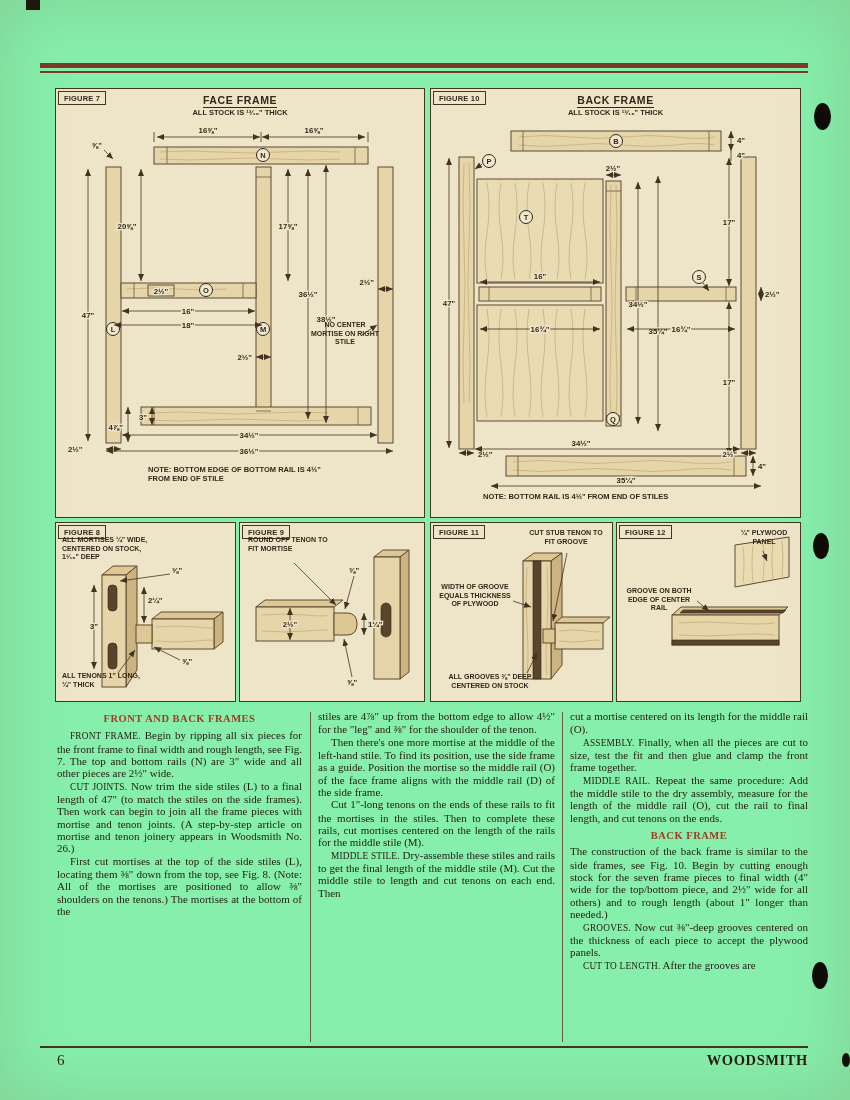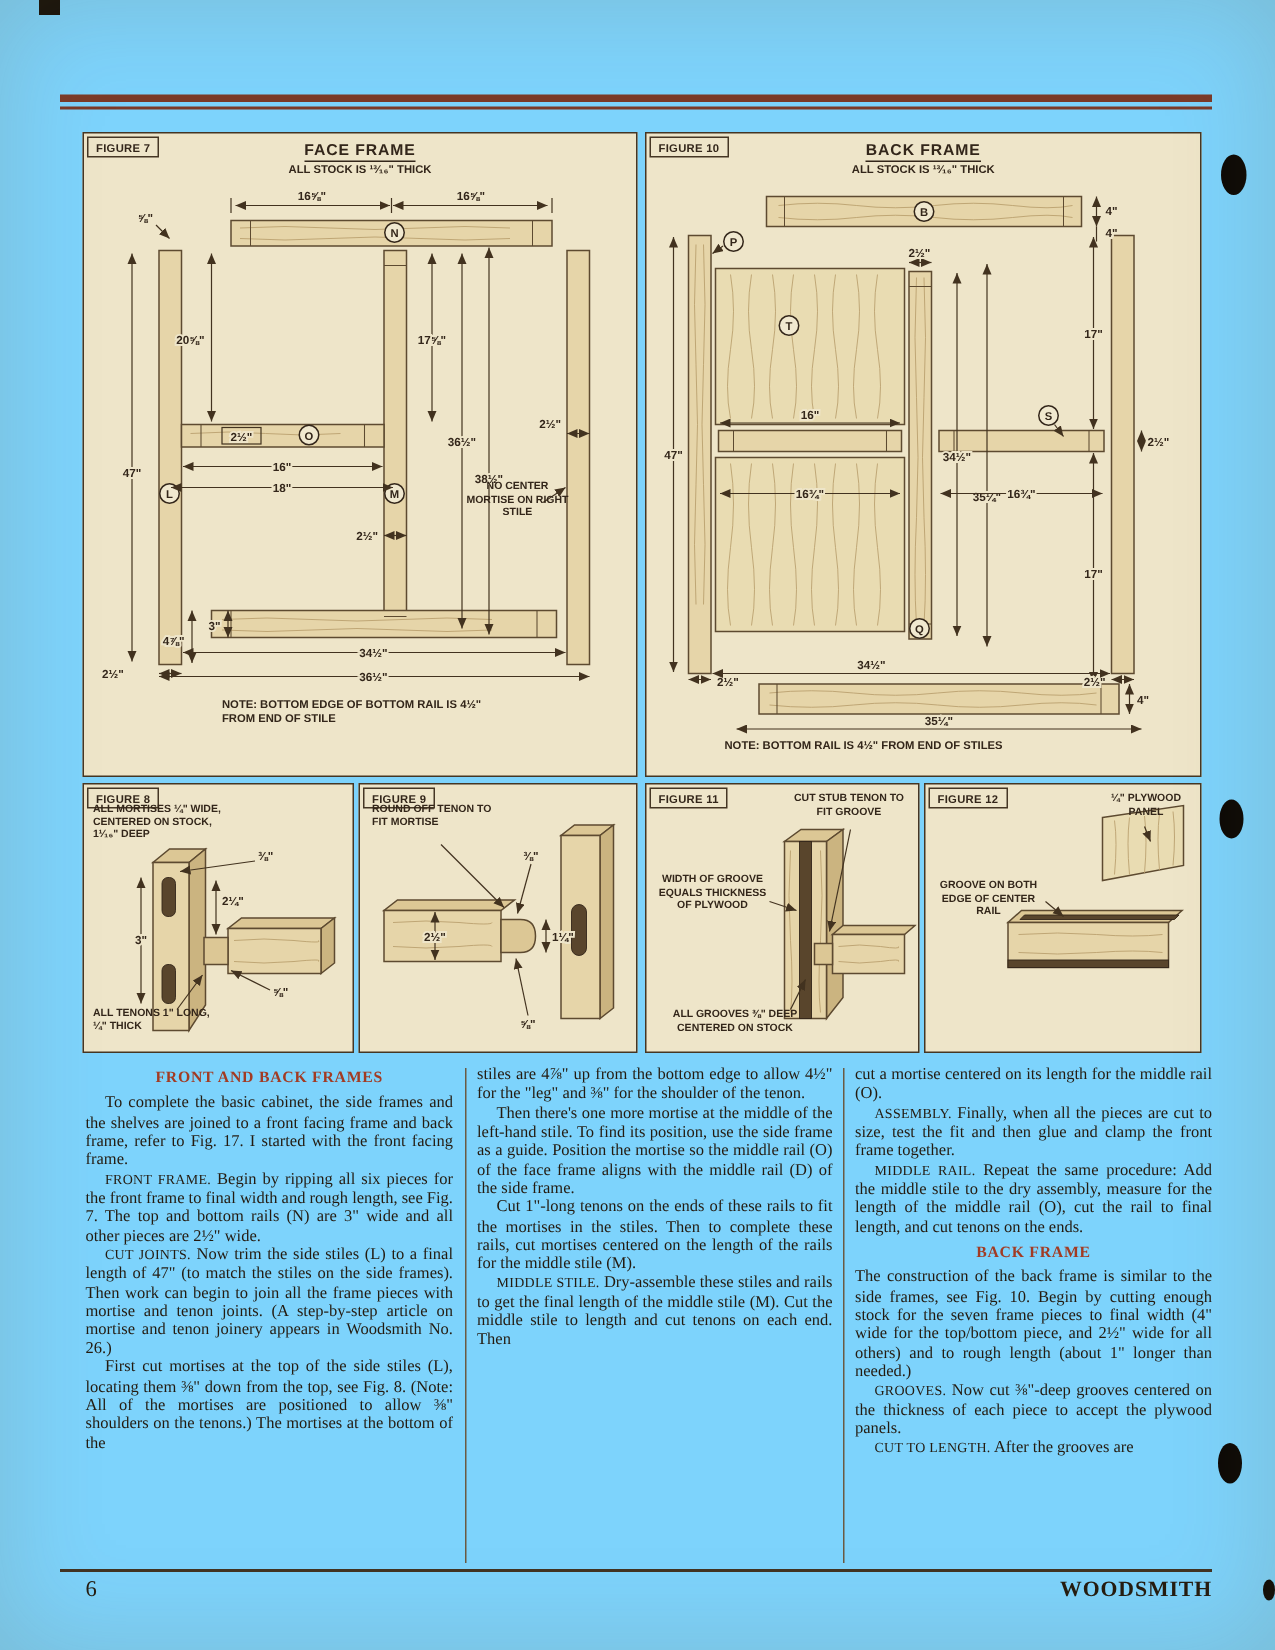--- a/index.html
+++ b/index.html
@@ -1,17 +1,17 @@
 <!DOCTYPE html>
 <html><head>
 <meta charset="utf-8">
 <style>
   *{box-sizing:border-box}
   body{margin:0;background:#6b655a}
-  .page{position:relative;width:850px;height:1100px;background:#7dd3fc;overflow:hidden;
+  .page{position:relative;width:850px;height:1100px;background:#86efac;overflow:hidden;
         font-family:"Liberation Serif",serif;color:#241b10;margin:0 auto}
   .page::after{content:"";position:absolute;inset:0;box-shadow:inset 0 0 70px rgba(110,90,50,.20);pointer-events:none}
   .rule{position:absolute;background:#7b3a28}
   .footrule{position:absolute;background:#413323}
   .panel{position:absolute;border:1.5px solid #453624;background:#eee5c9}
   .figlabel{position:absolute;top:2px;left:2px;border:1px solid #453624;padding:2px 5px 1px;
             font:bold 7.5px/9px "Liberation Sans",sans-serif;color:#33261a;letter-spacing:.2px;z-index:3}
   .figtitle{position:absolute;left:0;right:0;top:5px;text-align:center;
             font:bold 10.5px "Liberation Sans",sans-serif;color:#33261a;letter-spacing:.6px;z-index:3}
   .figtitle span{border-bottom:1.2px solid #33261a;padding-bottom:1px}
@@ -328,21 +328,20 @@
         <line class="dimline" x1="146" y1="28" x2="150" y2="38" marker-end="url(#mE)"></line>
         <line class="dimline" x1="80" y1="78" x2="92" y2="88" marker-end="url(#mE)"></line>
       </g>
     </svg>
     <div class="callout" style="left:118px;top:6px;width:58px">¼" PLYWOOD PANEL</div>
     <div class="callout" style="left:5px;top:64px;width:74px">GROOVE ON BOTH EDGE OF CENTER RAIL</div>
   </section>
 
   <div class="col" style="left:57px;top:712px;width:245px">
     <h3 class="redhead">FRONT AND BACK FRAMES</h3>
-    <p><span class="lead"></span> <span>To complete the basic cabinet, the side frames and the shelves are joined to a front facing frame and back frame, refer to Fig. 17. I started with the front facing frame.</span></p>
     <p><span class="lead">FRONT FRAME.</span> <span>Begin by ripping all six pieces for the front frame to final width and rough length, see Fig. 7. The top and bottom rails (N) are 3" wide and all other pieces are 2½" wide.</span></p>
     <p><span class="lead">CUT JOINTS.</span> <span>Now trim the side stiles (L) to a final length of 47" (to match the stiles on the side frames). Then work can begin to join all the frame pieces with mortise and tenon joints. (A step-by-step article on mortise and tenon joinery appears in Woodsmith No. 26.)</span></p>
     <p><span class="lead"></span> <span>First cut mortises at the top of the side stiles (L), locating them ⅜" down from the top, see Fig. 8. (Note: All of the mortises are positioned to allow ⅜" shoulders on the tenons.) The mortises at the bottom of the</span></p>
   </div>
 
   <div class="vsep" style="left:310px;top:712px;height:330px"></div>
 
   <div class="col" style="left:318px;top:710px;width:237px">
     <p class="flush"><span class="lead"></span> <span>stiles are 4⅞" up from the bottom edge to allow 4½" for the "leg" and ⅜" for the shoulder of the tenon.</span></p>
     <p><span class="lead"></span> <span>Then there's one more mortise at the middle of the left-hand stile. To find its position, use the side frame as a guide. Position the mortise so the middle rail (O) of the face frame aligns with the middle rail (D) of the side frame.</span></p>

